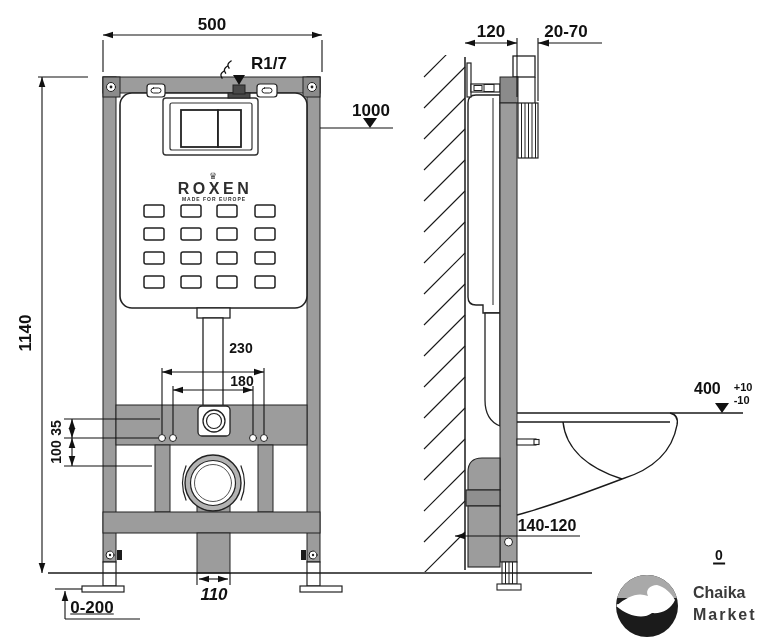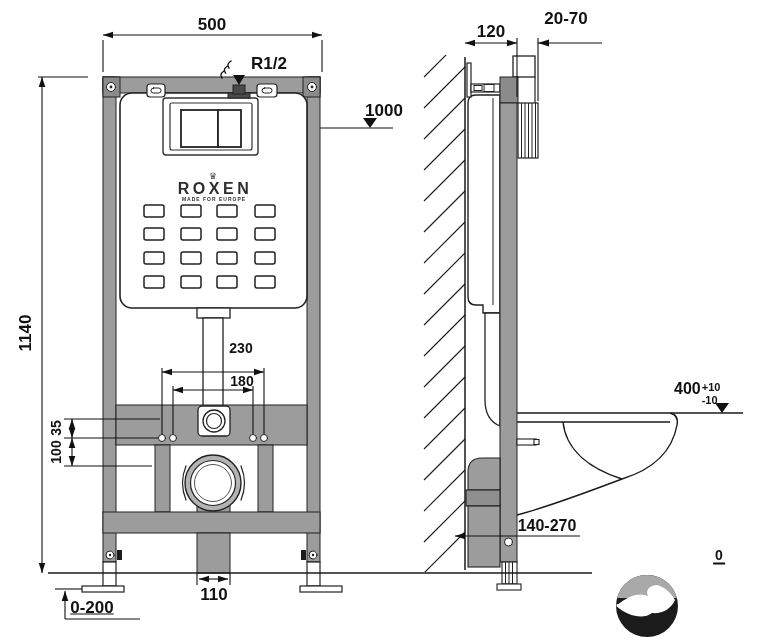--- a/index.html
+++ b/index.html
@@ -240,40 +240,44 @@
     <g clip-path="url(#logoclip)">
       <rect x="616" y="575" width="64" height="23" fill="#a9a9a9"></rect>
       <path d="M616,606 C628,596 638,592 648,596 C645,590 650,585 657,585 C665,587 671,593 675,600
                C671,609 662,614 652,613 C643,620 628,616 616,606 Z" fill="#fff"></path>
       <path d="M616,604 L640,607 L628,613 Z" fill="#fff"></path>
     </g>
   </g>
 </svg>
 
   <div class="lbl" style="left:212px;top:24px;">500</div>
-  <div class="lbl" style="left:269px;top:63px;">R1/2</div>
-  <div class="lbl" style="left:384px;top:110px;">1000</div>
+  <div class="lbl" style="left:269px;top:63px;">R1/7</div>
+  <div class="lbl" style="left:371px;top:110px;">1000</div>
   <div class="lbl rot" style="left:25px;top:333px;">1140</div>
   <div class="lbl sm" style="left:241px;top:348px;">230</div>
   <div class="lbl sm" style="left:242px;top:381px;">180</div>
   <div class="lbl rot sm" style="left:56px;top:428px;">35</div>
   <div class="lbl rot sm" style="left:56px;top:452px;">100</div>
-  <div class="lbl" style="left:214px;top:594px;">110</div>
+  <div class="lbl" style="left:214px;top:594px;font-style:italic;">110</div>
   <div class="lbl" style="left:92px;top:607px;text-decoration:underline;">0-200</div>
   <div class="lbl" style="left:491px;top:31px;">120</div>
-  <div class="lbl" style="left:566px;top:18px;">20-70</div>
-  <div class="lbl md" style="left:547px;top:526px;">140-270</div>
+  <div class="lbl" style="left:566px;top:31px;">20-70</div>
+  <div class="lbl md" style="left:547px;top:526px;">140-120</div>
   <div class="lbl zero-lbl" style="left:719px;top:556px;">0</div>
 
-  <div class="tol-group" style="left:674px;top:381px;">
+  <div class="tol-group" style="left:694px;top:381px;gap:12px;">
     <span class="big">400</span>
     <span class="tol-col">
       <span>+10</span>
       <span>-10</span>
     </span>
   </div>
 
   <div class="brand-crown" style="left:213px;top:176px;">♛</div>
   <div class="brand-name" style="left:215px;top:189px;">ROXEN</div>
   <div class="brand-tag" style="left:214px;top:199px;">MADE FOR EUROPE</div>
 
+  <div class="wm-text" style="left:693px;top:582px;">
+    <div>Chaika</div>
+    <div style="letter-spacing:2px;">Market</div>
+  </div>
 
 </div>
 
 </body></html>

